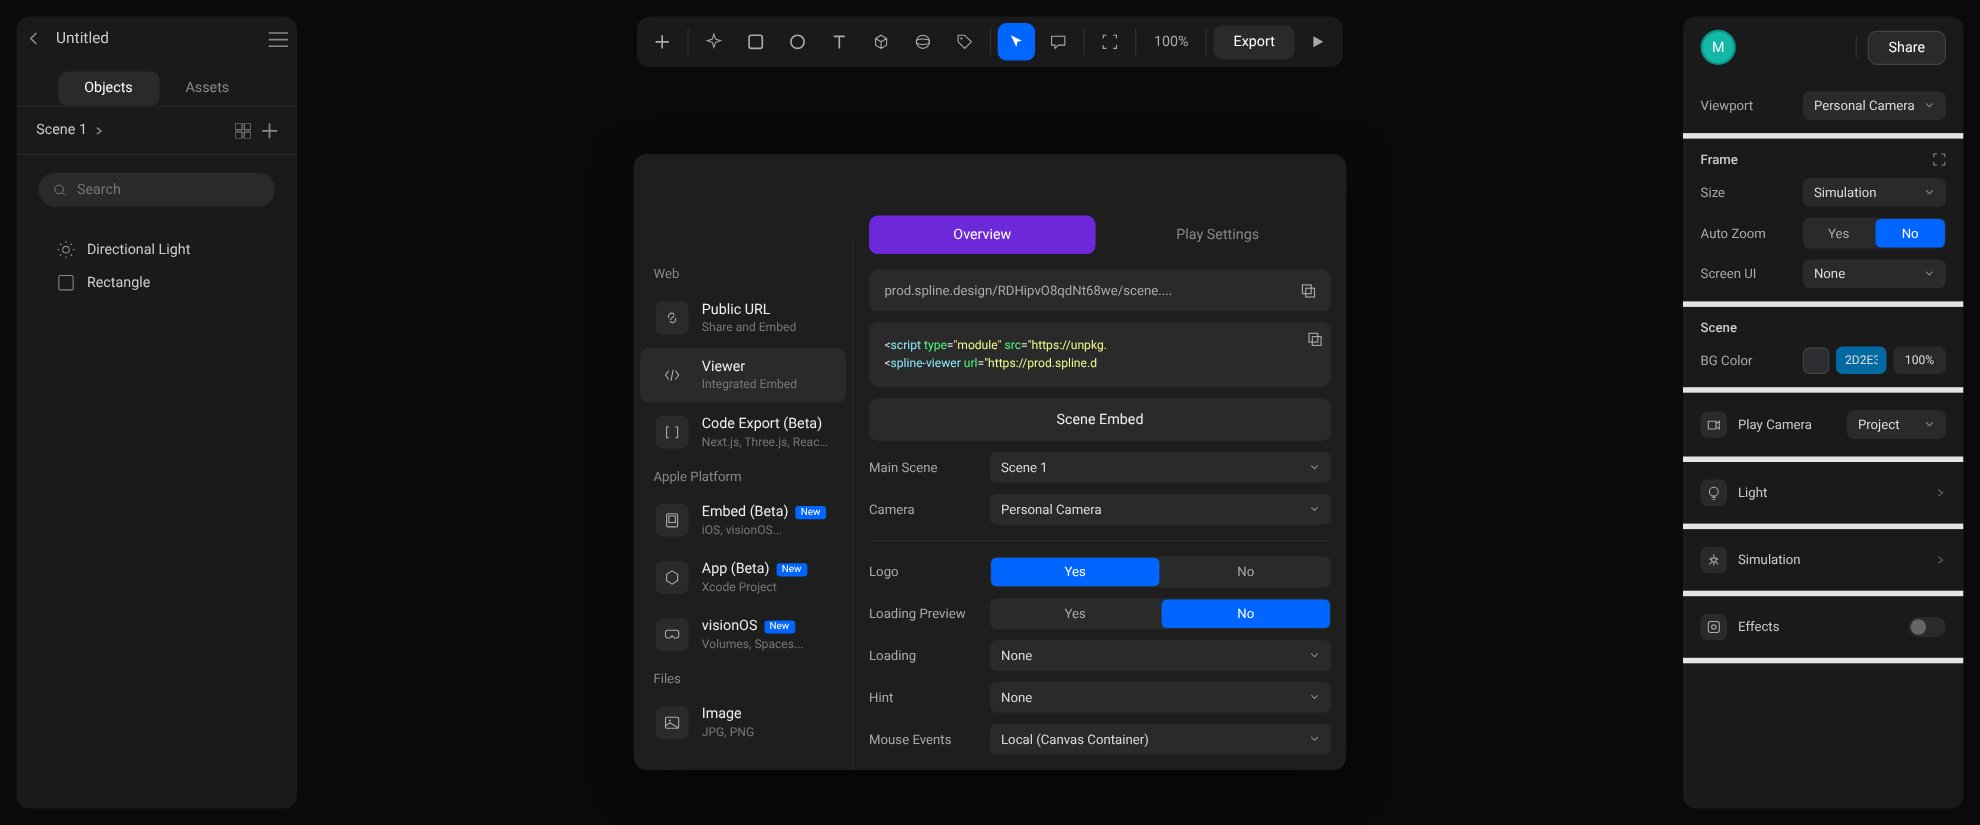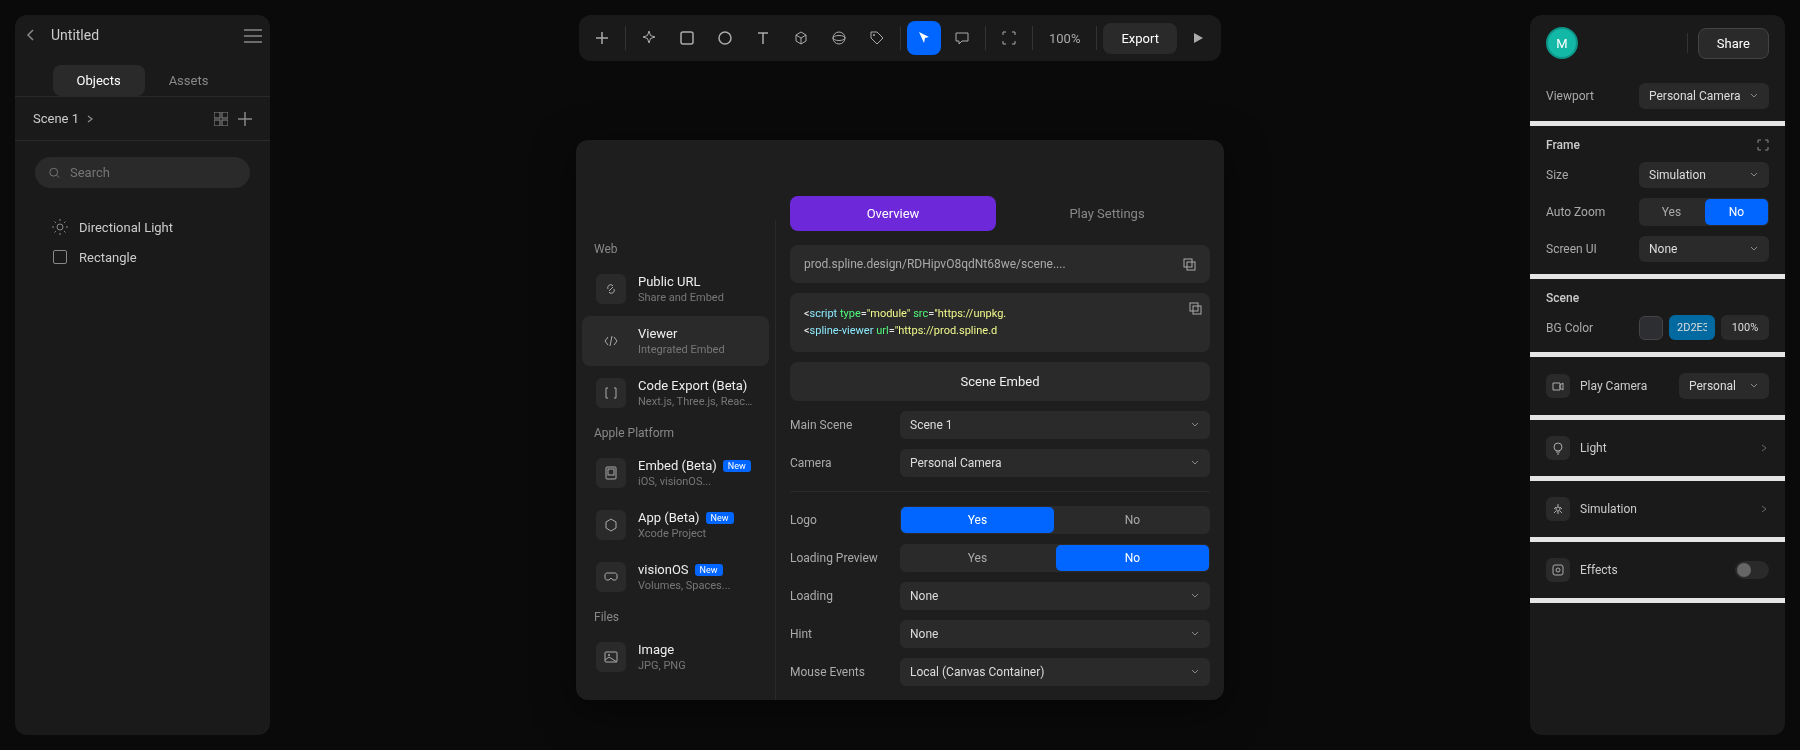--- a/index.html
+++ b/index.html
@@ -495,21 +495,21 @@
     <div class="feature-row">
       <div class="feature-left">
         <span class="feature-icon">
             <svg width="14" height="14">
               <path d="M2 4h7v7H2zM9 6l3-2v7l-3-2z" stroke="currentColor" fill="none"></path>
             </svg>
           </span>
         <span class="feature-name">Play Camera</span>
       </div>
       <div class="right-select" style="min-width:90px">
-          <span>Personal</span>
+          <span>Project</span>
           <svg width="10" height="10">
             <path d="M2 3l3 3 3-3" stroke="#888" fill="none"></path>
           </svg>
         </div>
     </div>
   </div>
 
   <div class="right-section">
     <div class="feature-row">
       <div class="feature-left">

